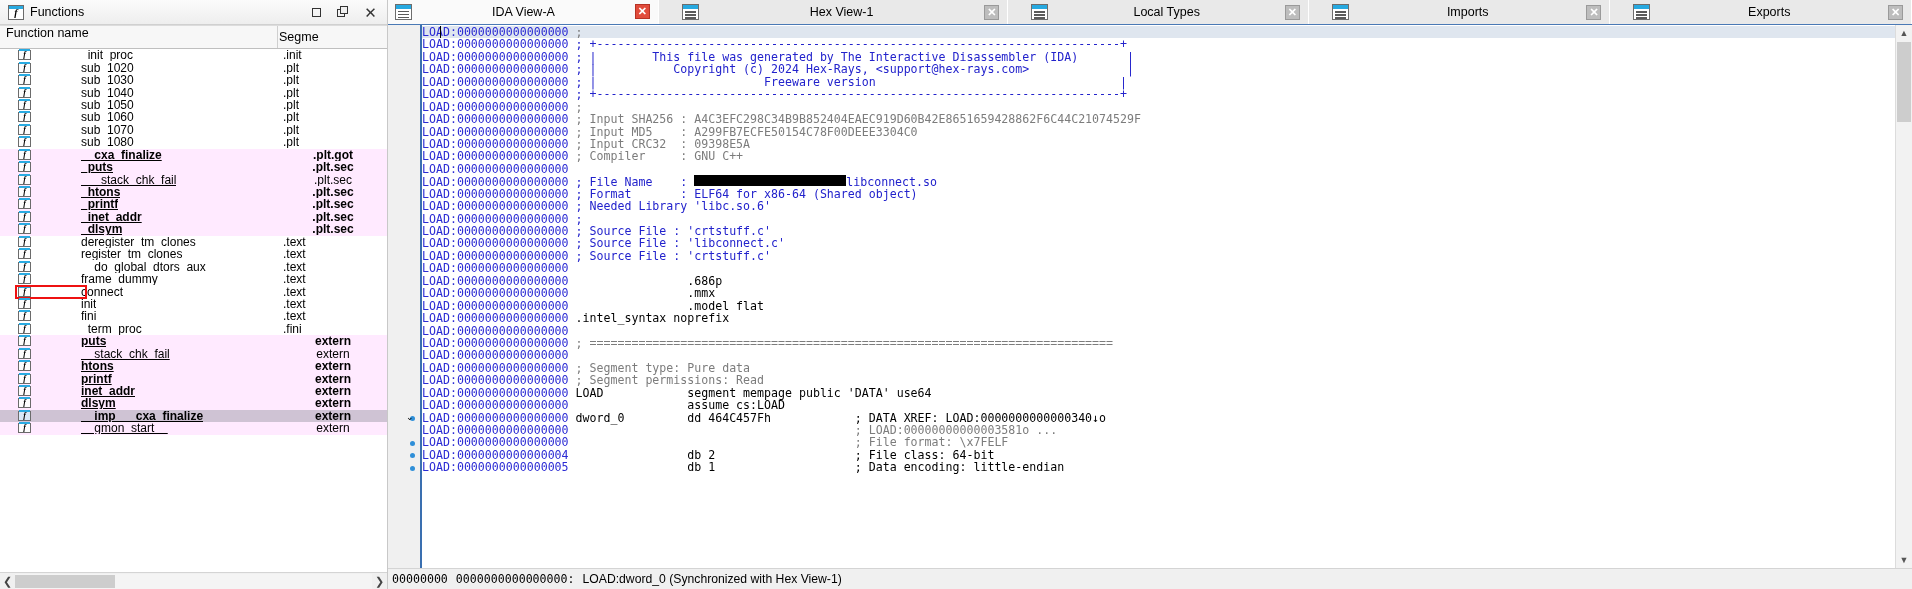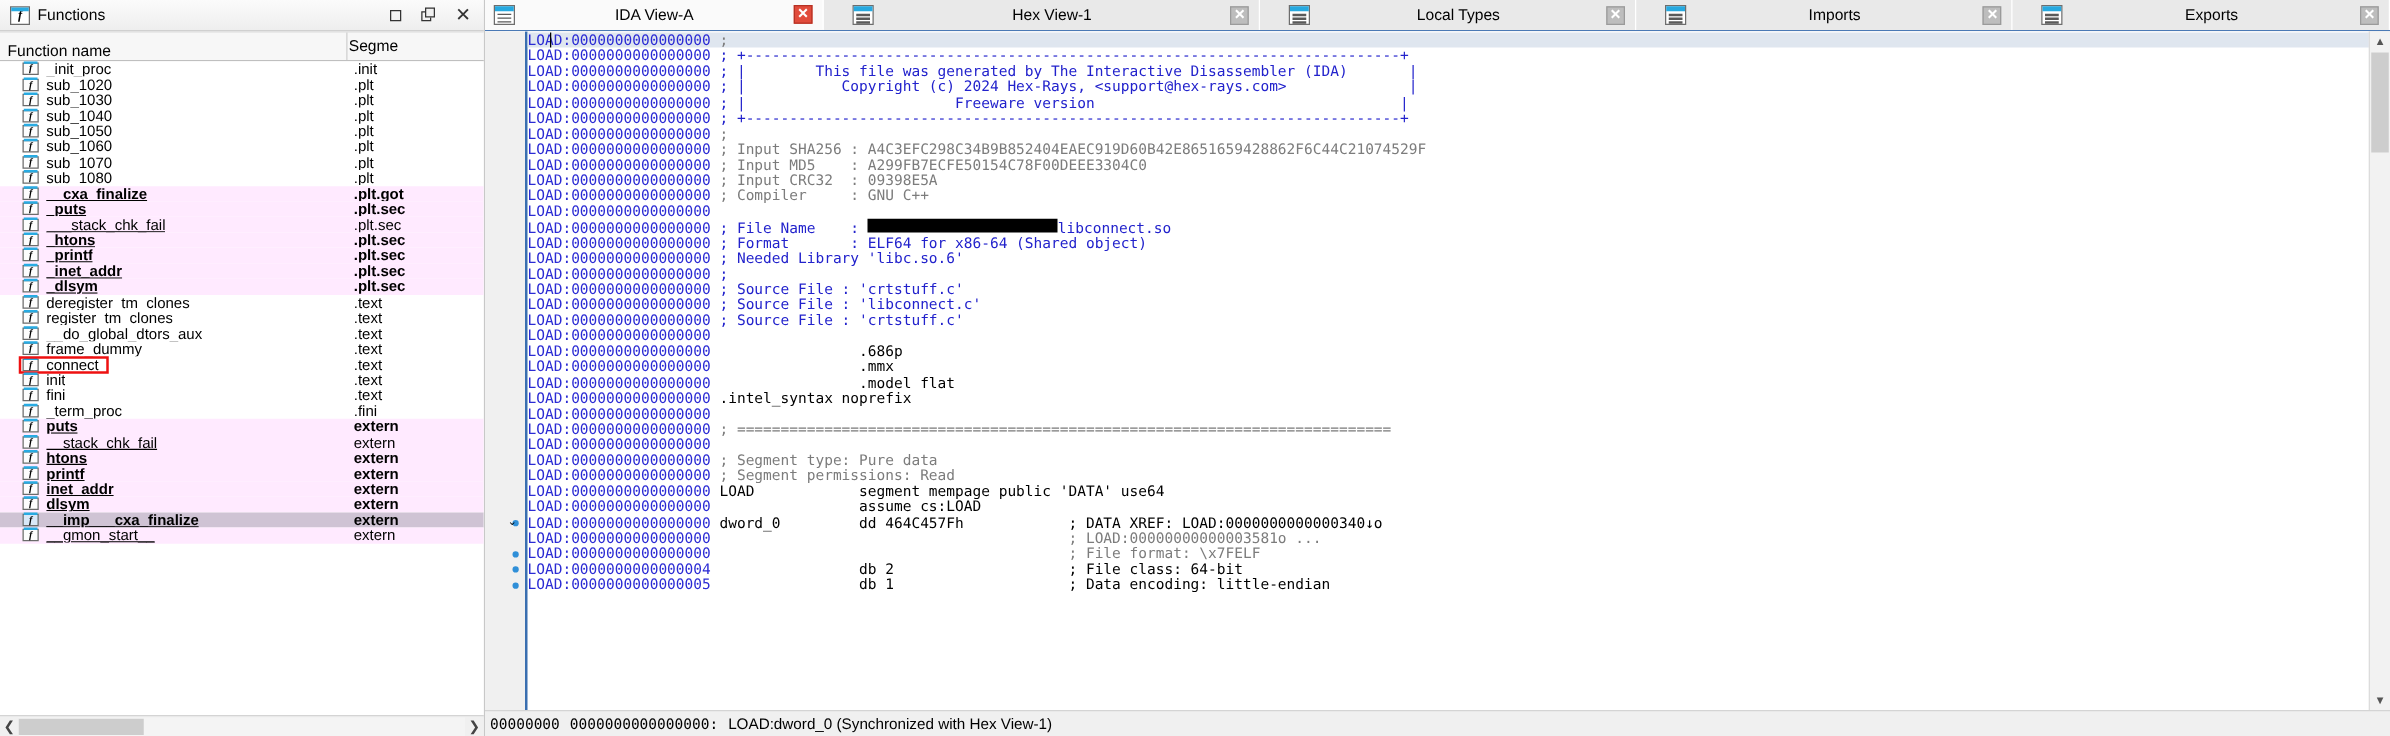--- a/index.html
+++ b/index.html
@@ -38,45 +38,45 @@
   .win-btns{display:flex;gap:14px;padding-right:6px;align-items:center;}
   .win-btn{width:13px;height:13px;position:relative;cursor:default;color:#333;display:flex;align-items:center;justify-content:center;}
   .sq{width:9px;height:9px;border:1.5px solid #333;box-sizing:border-box;}
   .sq2{width:8px;height:8px;border:1.5px solid #333;box-sizing:border-box;position:absolute;left:0;top:3px;}
   .sq2b{width:8px;height:8px;border:1.5px solid #333;box-sizing:border-box;position:absolute;left:3px;top:0;background:#f0f0f0;}
   .xg{font-size:15px;line-height:13px;font-weight:400;}
 
   .fn-header{
     height:22px;flex:0 0 22px;background:#f7f7f7;
     border-bottom:1px solid #bfbfbf;border-top:1px solid #dcdcdc;
-    display:flex;align-items:flex-end;position:relative;
+    display:flex;align-items:flex-start;position:relative;
   }
   .fn-header .col-name{padding-left:6px;font-size:12.5px;}
   .fn-header .col-seg{position:absolute;left:277px;top:0;bottom:0;
      border-left:1px solid #cfcfcf;padding-left:1px;display:flex;align-items:center;
      font-size:12.5px;overflow:hidden;width:106px;box-sizing:border-box;}
 
   .fn-list{flex:1 1 auto;background:#ffffff;overflow:hidden;position:relative;}
   .fn-row{height:12.45px;display:flex;align-items:center;position:relative;font-size:12px;line-height:12px;}
   .fn-row.lib{background:#ffeaff;}
   .fn-row.sel{background:#cfc3d4;}
   .fn-ico{
     width:13px;height:10px;margin-left:18px;margin-right:6px;position:relative;
     border:1px solid #6b6b6b;background:#fdfdfd;box-sizing:border-box;
     display:flex;align-items:center;justify-content:center;flex:0 0 13px;
     font-style:italic;font-weight:bold;font-size:8px;line-height:8px;
     font-family:"Liberation Serif",serif;color:#000;
   }
   .fn-ico::before{content:"";position:absolute;left:0;top:-2px;width:11px;height:2px;background:#29abe2;}
   .fn-row.sel .fn-ico{background:#d9e8f7;}
-  .fn-name{white-space:nowrap;overflow:hidden;}
+  .fn-name{white-space:nowrap;overflow:hidden;margin-left:44px;}
   .fn-row.lib .fn-name,.fn-row.sel .fn-name{font-weight:bold;text-decoration:underline;}
   .fn-row.lib .fn-name.nb,.fn-row .fn-name.nb{font-weight:normal;}
   .fn-seg{position:absolute;left:283px;white-space:nowrap;overflow:hidden;width:100px;}
-  .fn-row.lib .fn-seg,.fn-row.sel .fn-seg{font-weight:bold;}
+  .fn-row.lib .fn-seg,.fn-row.sel .fn-seg{font-weight:bold;text-align:center;}
   .fn-row .fn-seg.nb{font-weight:normal;}
 
   .hilite-box{
     position:absolute;border:2px solid #ee1111;box-sizing:border-box;
     pointer-events:none;
   }
 
   .fn-hscroll{
     flex:0 0 16px;height:16px;background:#f0f0f0;border-top:1px solid #d4d4d4;
     display:flex;align-items:center;position:relative;

